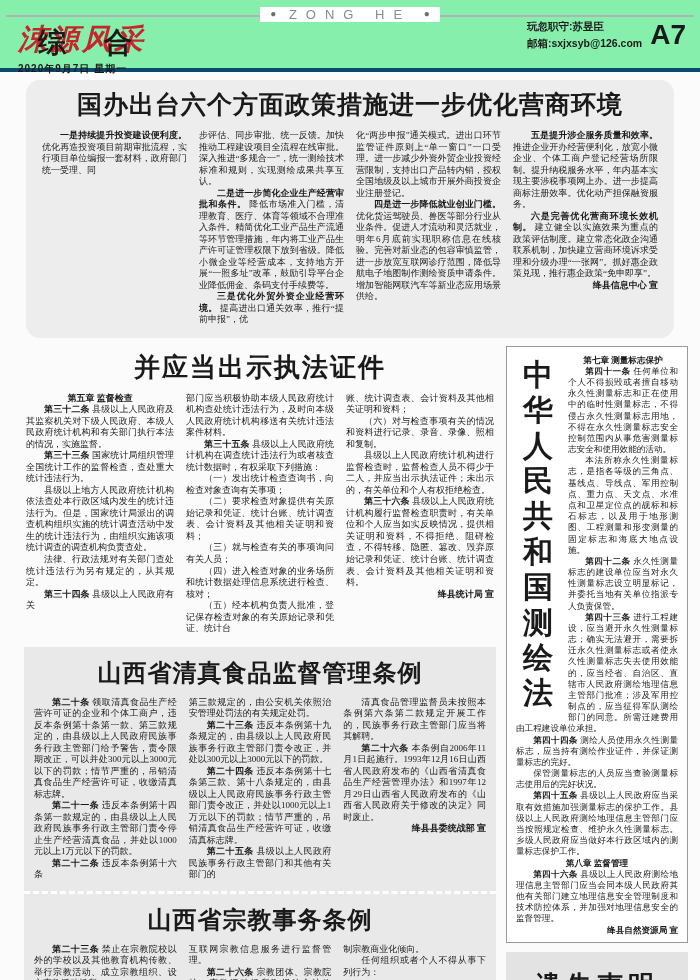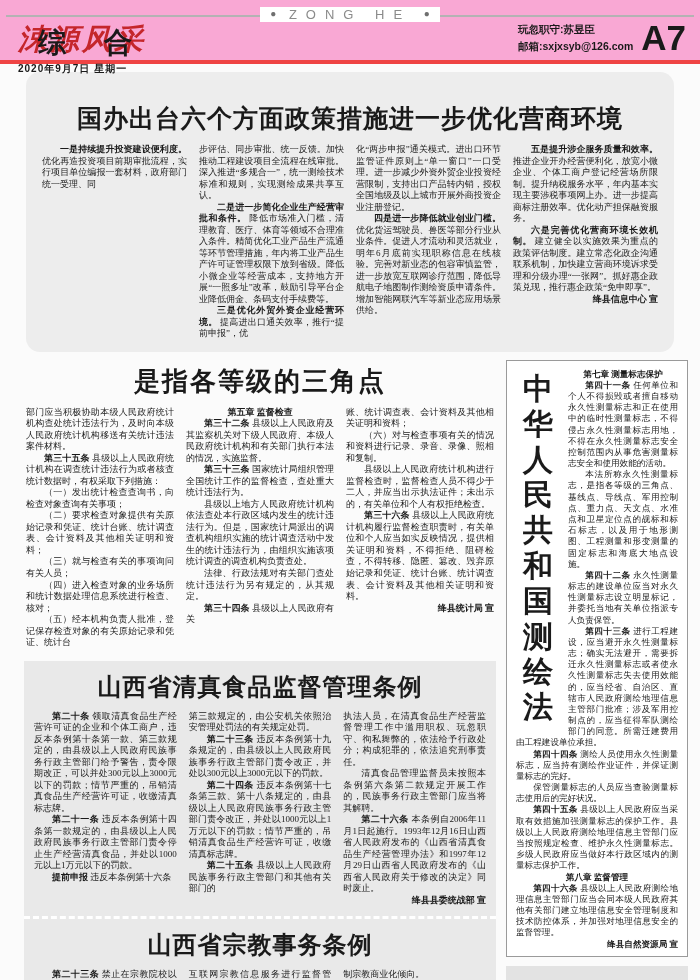--- a/index.html
+++ b/index.html
@@ -1,49 +1,49 @@
 <!DOCTYPE html>
 <html><head>
 <meta charset="utf-8">
 <style>
   * { box-sizing: border-box; margin: 0; padding: 0; }
   html,body { width:700px; background:#fbfbfb; color:#1a1a1a;
     font-family:"Liberation Serif","DejaVu Serif",serif; }
   body { min-height:980px; }
 
   
-  .masthead { position:relative; height:64px; border-bottom:4px solid #ef4444; background:#f9a8d4; }
+  .masthead { position:relative; height:72px; border-bottom:4px solid #0c4a6e; background:#86efac; }
   .mast-rule { position:absolute; top:15px; left:6px; right:6px; border-top:2px solid #b3b3b3; }
   .pinyin-wrap { position:absolute; top:5px; left:0; right:0; text-align:center; }
   .pinyin { display:inline-block; background:#fff; padding:0 10px; color:#8a8a8a;
     font-size:13px; letter-spacing:9px; font-family:"Liberation Sans",sans-serif; }
   .pinyin .dot { color:#6f6f6f; letter-spacing:0; font-size:10px; vertical-align:2px;}
   .brand-block { position:absolute; left:18px; top:20px; }
   .brand { color:#c5262b; font-size:29px; font-weight:bold; font-style:italic; letter-spacing:3px; }
   .mast-date { font-size:10px; font-weight:bold; margin-top:2px; letter-spacing:1px;
     font-family:"Liberation Sans",sans-serif; }
   .section-name { position:absolute; left:0; right:16px; top:24px; text-align:left;
     font-size:28px; font-weight:bold; letter-spacing:38px; text-indent:38px; }
   .mast-right { position:absolute; right:14px; top:18px; display:flex; align-items:center; gap:8px; }
   .mast-right .editor-lines { font-size:10.5px; font-weight:bold; line-height:1.6;
     font-family:"Liberation Sans",sans-serif; }
-  .page-no { font-size:35px; font-weight:900; font-family:"Liberation Sans",sans-serif;text-align:center; }
+  .page-no { font-size:28px; font-weight:900; font-family:"Liberation Sans",sans-serif;text-align:center; }
 
   
   .cols { display:flex; gap:12px; }
   .col { flex:1 1 0; font-size:9px; line-height:1.28; text-align:justify; }
   .col p, .survey-body p, .notice-text { margin:0; text-indent:2em; }
   .col p.cont { text-indent:0; }
   .col p.chapter, .survey-body p.chapter { text-align:center; font-weight:bold; text-indent:0; }
   strong { font-weight:bold; }
   .byline { text-align:right; font-weight:bold; margin-top:3px; text-indent:0; }
   .art-title { text-align:center; font-weight:bold; }
 
   
-  .top-box { margin:8px 26px 6px; background:#ededed; border-radius:14px; padding:28px 16px 12px; }
+  .top-box { margin:8px 26px 6px; background:#ededed; border-radius:14px; padding:6px 16px 12px; }
   .top-box .art-title { font-size:25px; letter-spacing:1px; margin:2px 0 9px; }
 
   
   .main { display:flex; gap:10px; padding:2px 12px 8px 24px; align-items:flex-start; }
   .left-region { width:472px; }
   .right-region { flex:1; }
 
   .stats-law { padding:2px 2px 8px; }
   .stats-law .art-title { font-size:26px; letter-spacing:2px; margin:2px 0 8px; }
 
@@ -106,70 +106,69 @@
       <p class="byline">绛县信息中心 宣</p>
     </div>
   </div>
 </section>
 
 <div class="main">
 
   <div class="left-region">
 
     <section class="stats-law">
-      <h2 class="art-title">是指各等级的三角点</h2>
+      <h2 class="art-title">并应当出示执法证件</h2>
       <div class="cols">
+        <div class="col">
+            <p class="chapter">第五章 监督检查</p>
+            <p><strong>第三十二条 </strong>县级以上人民政府及其监察机关对下级人民政府、本级人民政府统计机构和有关部门执行本法的情况，实施监督。</p>
+            <p><strong>第三十三条 </strong>国家统计局组织管理全国统计工作的监督检查，查处重大统计违法行为。</p>
+            <p>县级以上地方人民政府统计机构依法查处本行政区域内发生的统计违法行为。但是，国家统计局派出的调查机构组织实施的统计调查活动中发生的统计违法行为，由组织实施该项统计调查的调查机构负责查处。</p>
+            <p>法律、行政法规对有关部门查处统计违法行为另有规定的，从其规定。</p>
+            <p><strong>第三十四条 </strong>县级以上人民政府有关</p>
+          </div>
         <div class="col">
             <p class="cont">部门应当积极协助本级人民政府统计机构查处统计违法行为，及时向本级人民政府统计机构移送有关统计违法案件材料。</p>
             <p><strong>第三十五条 </strong>县级以上人民政府统计机构在调查统计违法行为或者核查统计数据时，有权采取下列措施：</p>
             <p>（一）发出统计检查查询书，向检查对象查询有关事项；</p>
             <p>（二）要求检查对象提供有关原始记录和凭证、统计台账、统计调查表、会计资料及其他相关证明和资料；</p>
             <p>（三）就与检查有关的事项询问有关人员；</p>
             <p>（四）进入检查对象的业务场所和统计数据处理信息系统进行检查、核对；</p>
             <p>（五）经本机构负责人批准，登记保存检查对象的有关原始记录和凭证、统计台</p>
           </div>
         <div class="col">
-            <p class="chapter">第五章 监督检查</p>
-            <p><strong>第三十二条 </strong>县级以上人民政府及其监察机关对下级人民政府、本级人民政府统计机构和有关部门执行本法的情况，实施监督。</p>
-            <p><strong>第三十三条 </strong>国家统计局组织管理全国统计工作的监督检查，查处重大统计违法行为。</p>
-            <p>县级以上地方人民政府统计机构依法查处本行政区域内发生的统计违法行为。但是，国家统计局派出的调查机构组织实施的统计调查活动中发生的统计违法行为，由组织实施该项统计调查的调查机构负责查处。</p>
-            <p>法律、行政法规对有关部门查处统计违法行为另有规定的，从其规定。</p>
-            <p><strong>第三十四条 </strong>县级以上人民政府有关</p>
-          </div>
-        <div class="col">
           <div>
               <p class="cont">账、统计调查表、会计资料及其他相关证明和资料；</p>
               <p>（六）对与检查事项有关的情况和资料进行记录、录音、录像、照相和复制。</p>
               <p>县级以上人民政府统计机构进行监督检查时，监督检查人员不得少于二人，并应当出示执法证件；未出示的，有关单位和个人有权拒绝检查。</p>
               <p><strong>第三十六条 </strong>县级以上人民政府统计机构履行监督检查职责时，有关单位和个人应当如实反映情况，提供相关证明和资料，不得拒绝、阻碍检查，不得转移、隐匿、篡改、毁弃原始记录和凭证、统计台账、统计调查表、会计资料及其他相关证明和资料。</p>
             </div>
           <p class="byline">绛县统计局 宣</p>
         </div>
       </div>
     </section>
 
     <div class="gray-wrap">
 
       <section>
         <h2 class="art-title">山西省清真食品监督管理条例</h2>
         <div class="cols">
           <div class="col">
               <p><strong>第二十条 </strong>领取清真食品生产经营许可证的企业和个体工商户，违反本条例第十条第一款、第三款规定的，由县级以上人民政府民族事务行政主管部门给予警告，责令限期改正，可以并处300元以上3000元以下的罚款；情节严重的，吊销清真食品生产经营许可证，收缴清真标志牌。</p>
               <p><strong>第二十一条 </strong>违反本条例第十四条第一款规定的，由县级以上人民政府民族事务行政主管部门责令停止生产经营清真食品，并处以1000元以上1万元以下的罚款。</p>
-              <p><strong>提前申报 </strong>违反本条例第十六条</p>
+              <p><strong>第二十二条 </strong>违反本条例第十六条</p>
             </div>
           <div class="col">
               <p class="cont">第三款规定的，由公安机关依照治安管理处罚法的有关规定处罚。</p>
               <p><strong>第二十三条 </strong>违反本条例第十九条规定的，由县级以上人民政府民族事务行政主管部门责令改正，并处以300元以上3000元以下的罚款。</p>
               <p><strong>第二十四条 </strong>违反本条例第十七条第三款、第十八条规定的，由县级以上人民政府民族事务行政主管部门责令改正，并处以1000元以上1万元以下的罚款；情节严重的，吊销清真食品生产经营许可证，收缴清真标志牌。</p>
               <p><strong>第二十五条 </strong>县级以上人民政府民族事务行政主管部门和其他有关部门的</p>
             </div>
           <div class="col">
             <div>
-                <p class="cont">执法人员，在清真食品生产经营监督管理工作中滥用职权、玩忽职守、徇私舞弊的，依法给予行政处分；构成犯罪的，依法追究刑事责任。</p>
                 <p>清真食品管理监督员未按照本条例第六条第二款规定开展工作的，民族事务行政主管部门应当将其解聘。</p>
                 <p><strong>第二十六条 </strong>本条例自2006年11月1日起施行。1993年12月16日山西省人民政府发布的《山西省清真食品生产经营管理办法》和1997年12月29日山西省人民政府发布的《山西省人民政府关于修改的决定》同时废止。</p>
               </div>
             <p class="byline">绛县县委统战部 宣</p>
           </div>
         </div>
       </section>
 
       <div class="dash-sep"></div>
 

